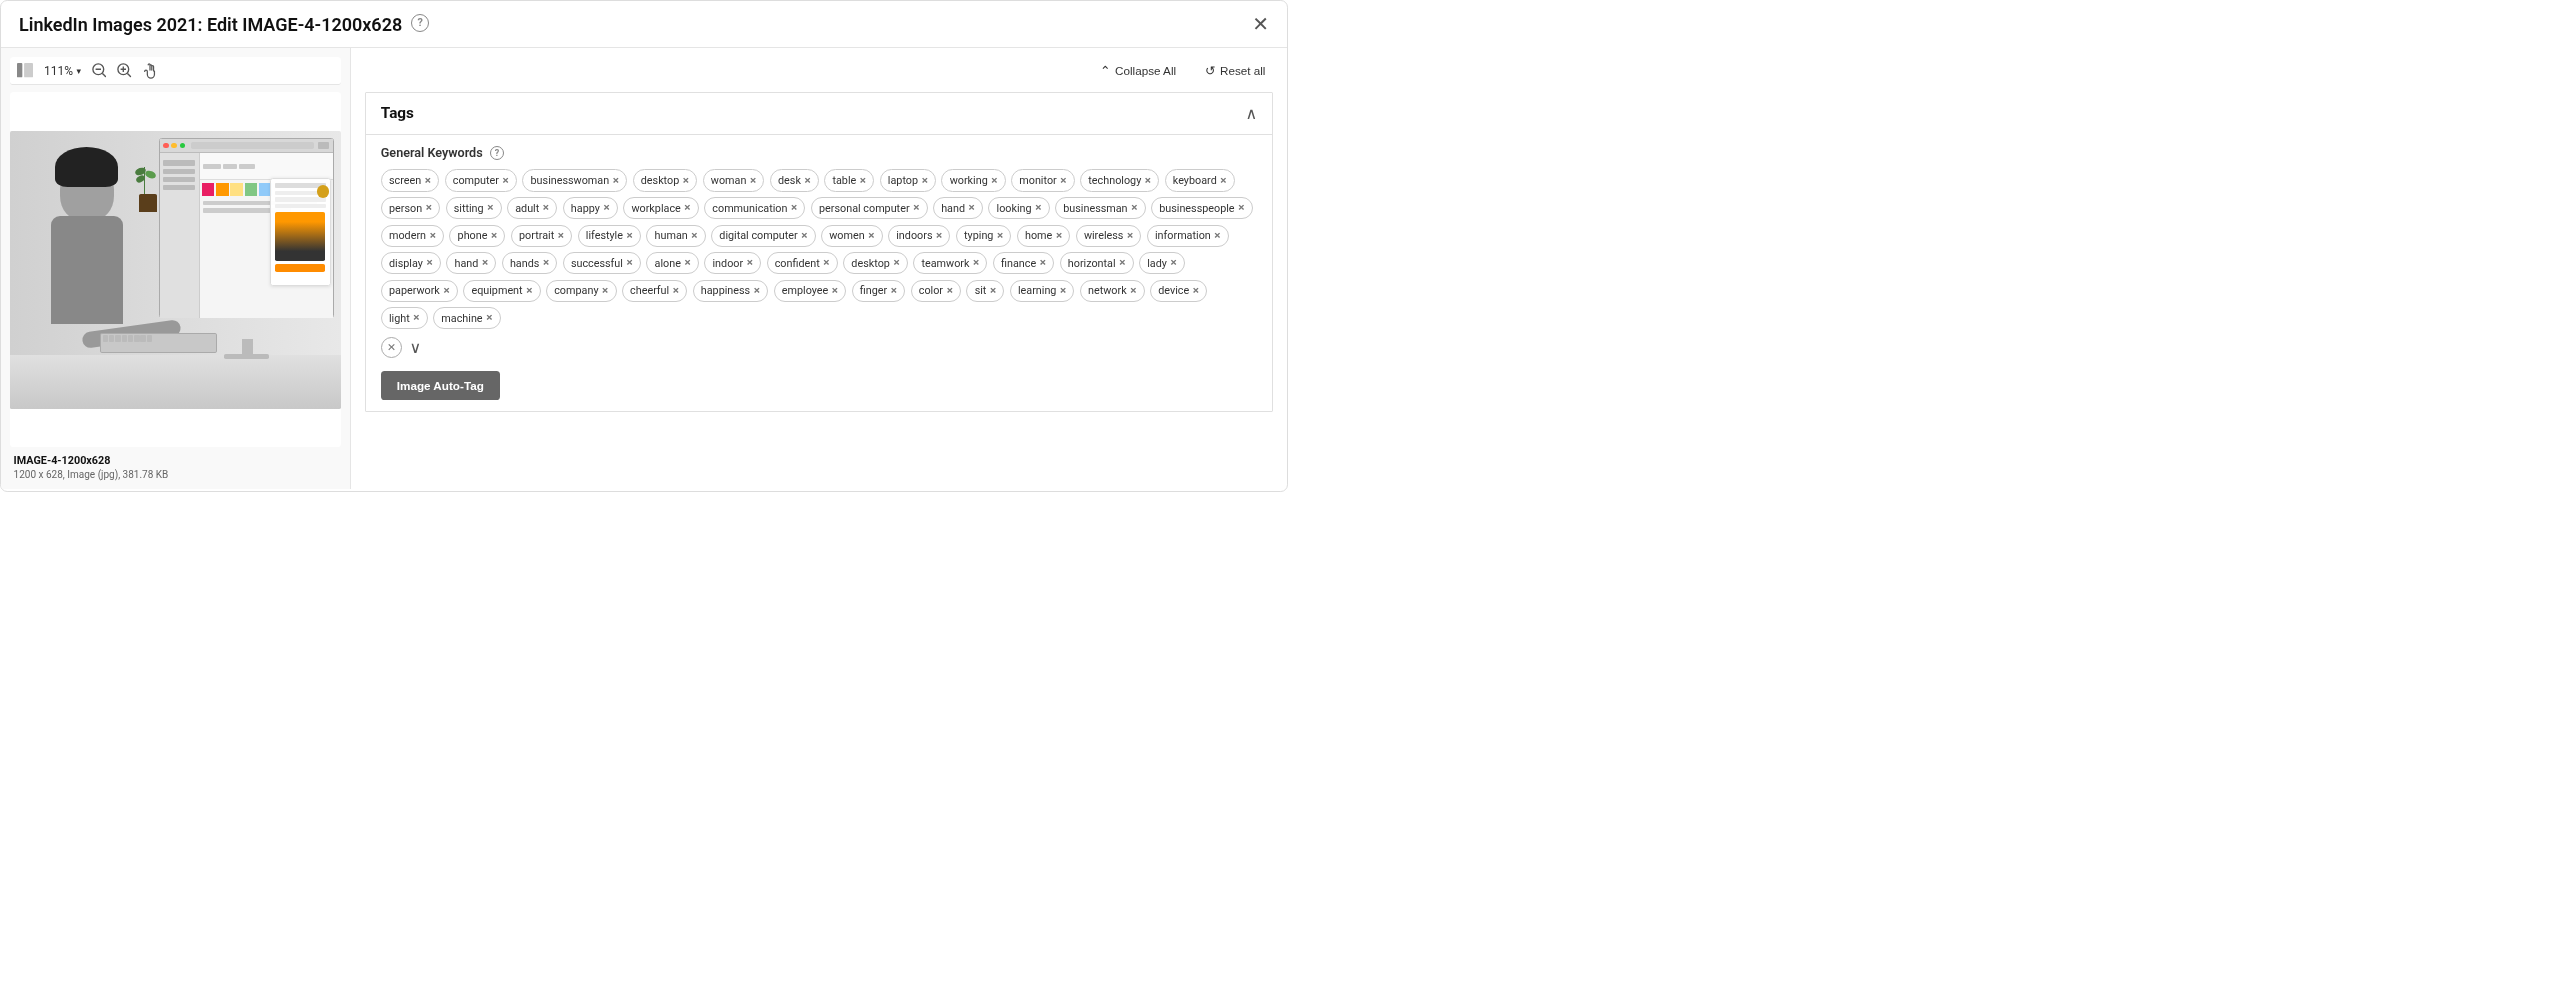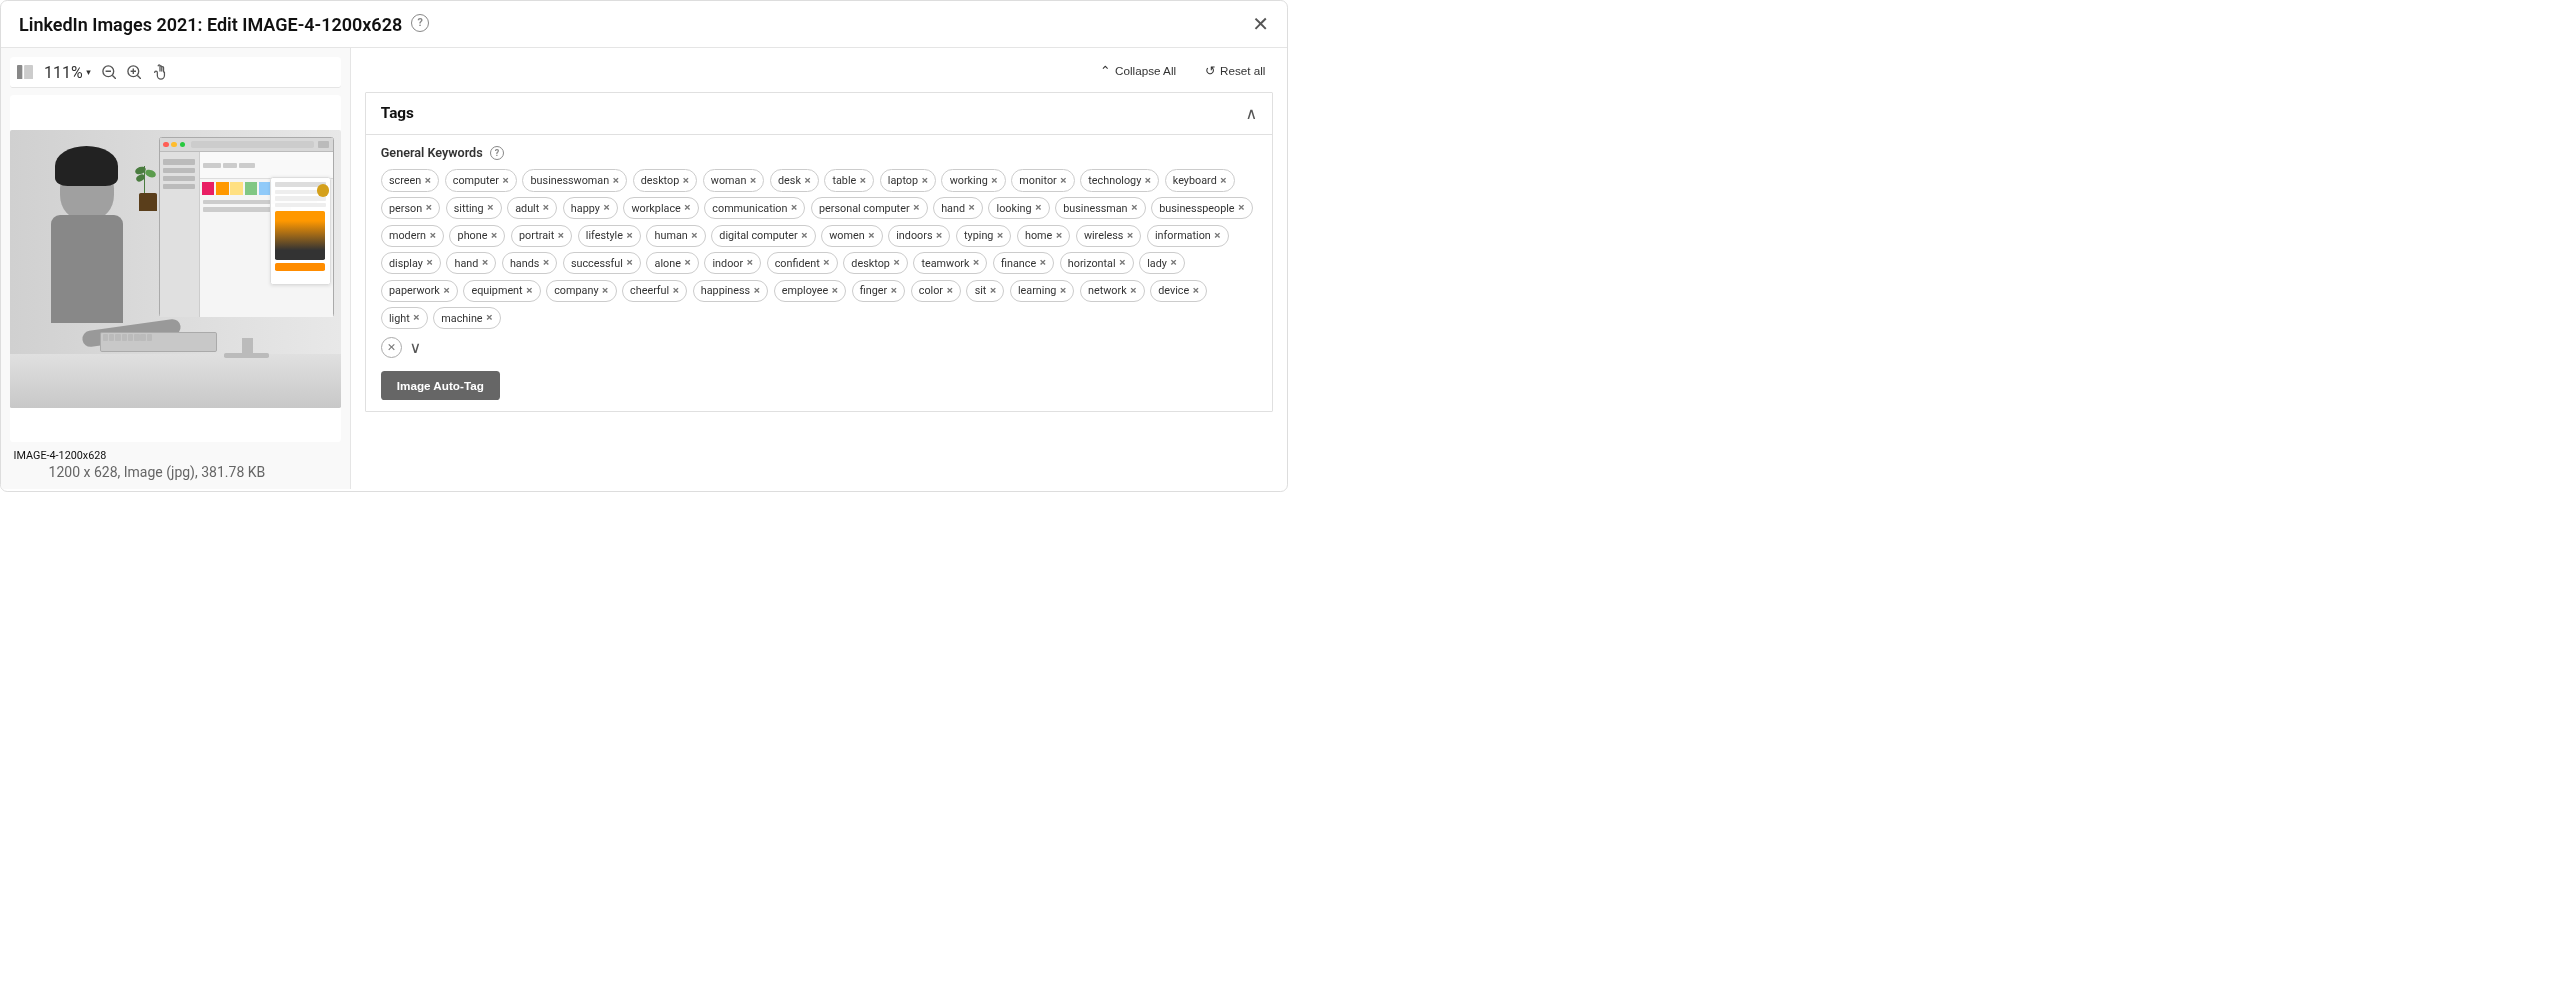--- a/index.html
+++ b/index.html
@@ -89,49 +89,48 @@
     }
     .zoom-control {
       display: flex;
       align-items: center;
       gap: 3.6px;
       font-size: 11.7px;
       color: #333;
       cursor: pointer;
     }
     .zoom-label {
-      font-size: 16px;
+      font-size: 12px;
     }
     .chevron-small {
       font-size: 9px;
     }
 
     .image-container {
       flex: 1;
       display: flex;
       align-items: center;
       justify-content: center;
       overflow: hidden;
       background: #fff;
       border-radius: 3.6px;
     }
 
     .image-meta {
       padding: 7.2px 3.6px 0;
     }
     .image-name {
       font-size: 10.8px;
-      font-weight: 400;
+      font-weight: 700;
       color: #111;
     }
     .image-info {
-      font-size: 14px;
+      font-size: 10px;
       color: #666;
       margin-top: 1.8px;
-      margin-left: 35px;
     }
 
     
     .right-panel {
       flex: 1;
       display: flex;
       flex-direction: column;
       padding: 10.8px 14.4px;
       overflow-y: auto;
     }

